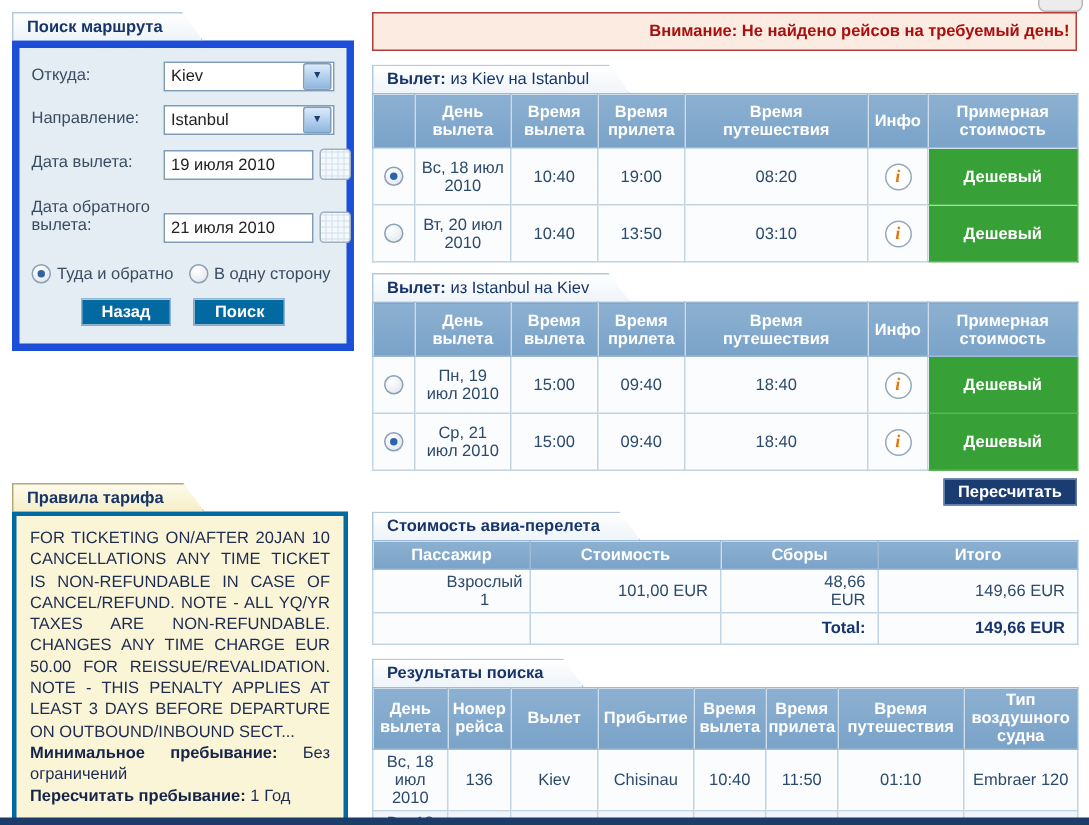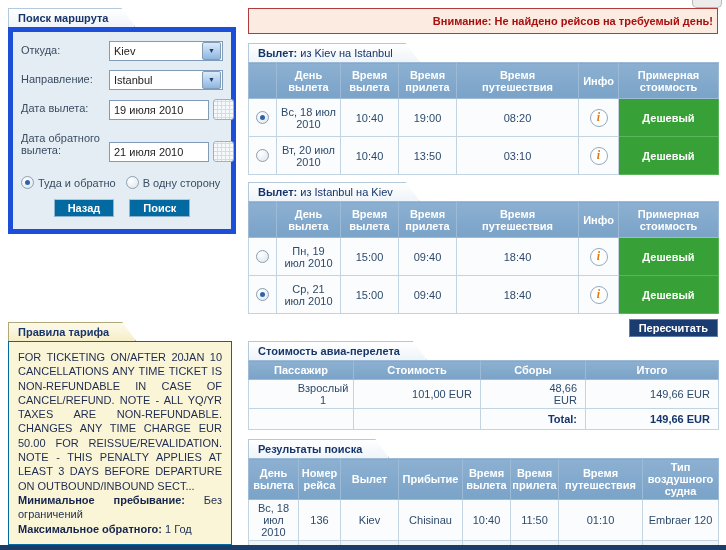--- a/index.html
+++ b/index.html
@@ -40,21 +40,21 @@
          border-radius:50%;background:#2f63a8;}
   .trip-row{display:flex;gap:10px;margin:14px 0 10px 0;color:#3a4c60;white-space:nowrap;}
   .trip-opt{display:flex;align-items:center;gap:4px;}
   .btn-row{text-align:center;padding-bottom:2px;}
   .blue-btn{display:inline-block;background:#0369a1;border:1px solid #8fb2cf;border-top-color:#aac8e0;
             color:#fff;font-weight:bold;padding:2px 13px;margin:0 6px;}
 
   
   .fare-panel{position:absolute;left:0;top:314px;width:224px;}
   .fare-tab{background:linear-gradient(#fdfaea,#f6eec8);border:1px solid #b1a878;border-bottom:none;}
-  .fare-body{border:1px solid #0369a1;background:#fbf5d8;padding:8px 9px;color:#1d2b50;
+  .fare-body{border:3px solid #0369a1;background:#fbf5d8;padding:8px 9px;color:#1d2b50;
              text-align:justify;line-height:1.3;}
   .fare-body b{color:#15244a;}
 
   
   .right-col{position:absolute;left:248px;top:8px;width:470px;}
   .warning{border:1px solid #b23b3b;background:#fcebe0;color:#a80f0f;font-weight:bold;
            text-align:right;padding:6px 4px;margin-bottom:9px;}
 
   table{border-collapse:collapse;width:470px;table-layout:fixed;}
   th,td{border:1px solid #c2d3e2;overflow:hidden;}
@@ -148,21 +148,21 @@
         </div>
       </div>
     </div>
 
     
     <div class="fare-panel">
       <div class="tab fare-tab">Правила тарифа</div>
       <div class="fare-body">
         <span>FOR TICKETING ON/AFTER 20JAN 10 CANCELLATIONS ANY TIME TICKET IS NON-REFUNDABLE IN CASE OF CANCEL/REFUND. NOTE - ALL YQ/YR TAXES ARE NON-REFUNDABLE. CHANGES ANY TIME CHARGE EUR 50.00 FOR REISSUE/REVALIDATION. NOTE - THIS PENALTY APPLIES AT LEAST 3 DAYS BEFORE DEPARTURE ON OUTBOUND/INBOUND SECT...</span><br>
         <b>Минимальное пребывание:</b><span> Без ограничений</span><br>
-        <b>Максимальное обратного:</b><span> 1 Год</span>
+        <b>Пересчитать пребывание:</b><span> 1 Год</span>
       </div>
     </div>
   </div>
 
   <div class="right-col">
 
     <div class="warning">Внимание: Не найдено рейсов на требуемый день!</div>
 
     
     <div class="tab">

